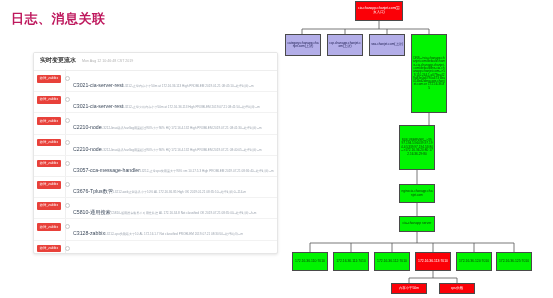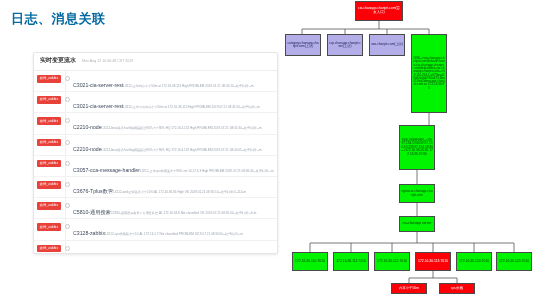--- a/index.html
+++ b/index.html
@@ -6,21 +6,21 @@
   body{
     width:553px;height:298px;overflow:hidden;
     background:#ffffff;
     font-family:"Liberation Sans","DejaVu Sans",sans-serif;
     color:#222;
     position:relative;
   }
   
   #page-title{
     position:absolute;left:11px;top:10px;
-    font-size:13px;font-weight:bold;letter-spacing:.5px;color:#0369a1;
+    font-size:13px;font-weight:bold;letter-spacing:.5px;color:#be185d;
   }
   
   #feed-card{
     position:absolute;left:33px;top:52px;width:243px;height:200px;
     background:#fff;border:1px solid #e6e6e6;border-radius:2px;
     box-shadow:0 1px 3px rgba(0,0,0,.10);
     overflow:hidden;
   }
   #feed-header{
     height:14px;padding:3px 6px 0 6px;

